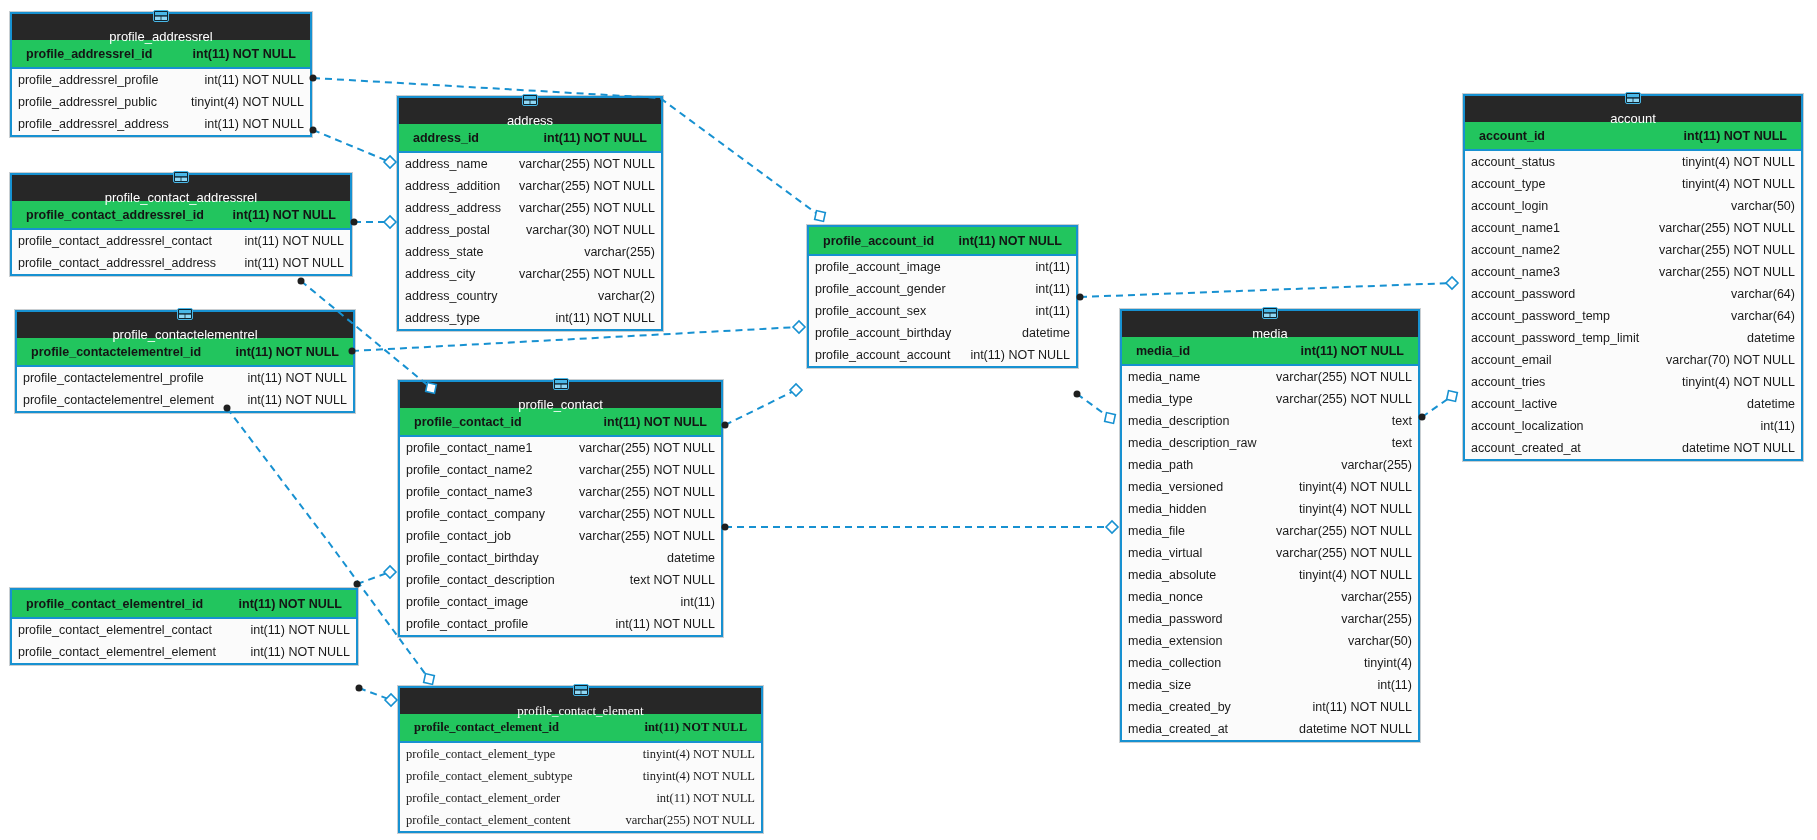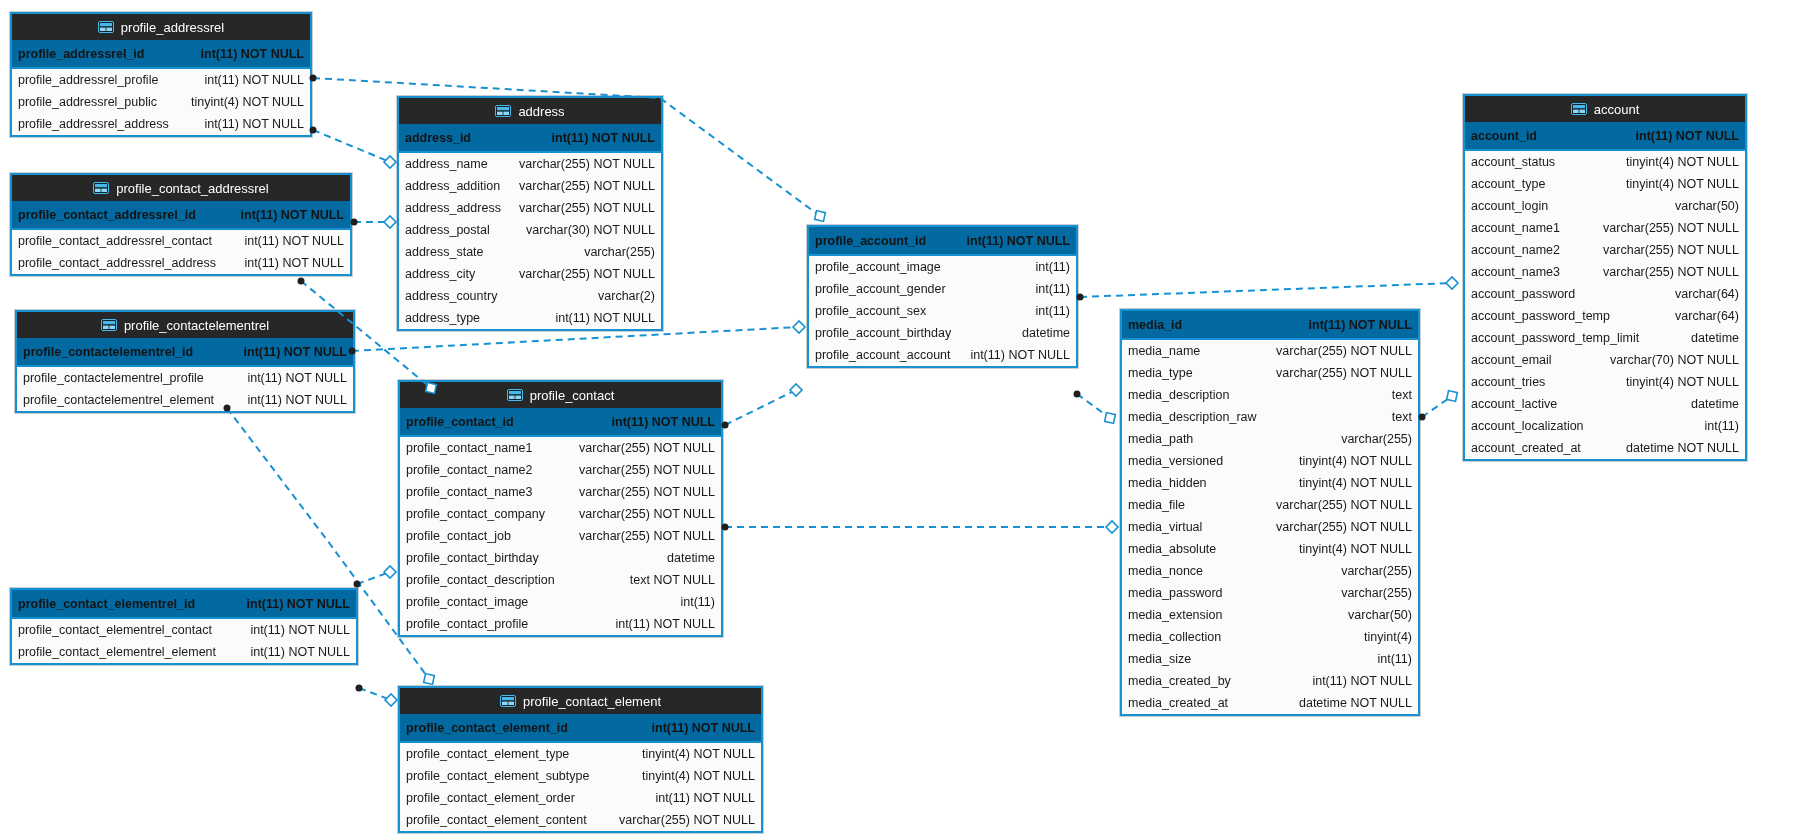--- a/index.html
+++ b/index.html
@@ -10,27 +10,27 @@
   #rel-layer{position:absolute;left:0;top:0;z-index:5;pointer-events:none;}
   #tables-layer{position:absolute;left:0;top:0;z-index:1;width:100%;height:100%;}
   .tbl{
     position:absolute;box-sizing:border-box;
     border:2px solid #1791d1;background:#fbfbfb;
     box-shadow:0 0 0 1px rgba(40,60,70,0.25);
   }
   .tbl-header{
     height:26px;background:#272727;color:#ffffff;
     display:flex;align-items:center;justify-content:center;gap:7px;
-    font-size:13px;white-space:nowrap;
+    font-size:13px;white-space:nowrap;flex-direction:column;
   }
   .tbl-icon{display:inline-flex;align-items:center;}
   .pk-row{
     height:27px;display:flex;align-items:center;
-    padding:0 6px;font-size:12.5px;font-weight:bold;color:#141414;
-    background:#0369a1;border-bottom:2px solid #1791d1;white-space:nowrap;
+    padding:0 14px;font-size:12.5px;font-weight:bold;color:#141414;
+    background:#22c55e;border-bottom:2px solid #1791d1;white-space:nowrap;
   }
   .col-row{
     height:22px;display:flex;align-items:center;
     padding:0 6px;font-size:12.5px;color:#1a1a1a;
     background:#fbfbfb;white-space:nowrap;
   }
   .c-name{flex:none;}
   .c-type{margin-left:auto;padding-left:10px;text-align:right;}
 </style>
 </head>
@@ -226,21 +226,21 @@
         </div>
         <div class="col-row">
           <span class="c-name">profile_contact_image</span>
           <span class="c-type">int(11)</span>
         </div>
         <div class="col-row">
           <span class="c-name">profile_contact_profile</span>
           <span class="c-type">int(11) NOT NULL</span>
         </div>
       </div>
-      <div class="tbl" style="left: 398px; top: 686px; width: 365px;">
+      <div class="tbl" style="left: 398px; top: 686px; width: 365px; font-family: Liberation Serif, serif;">
         <div class="tbl-header">
           <span class="tbl-icon">
             <svg width="16" height="12" viewBox="0 0 16 12">
               <rect x="0.5" y="0.5" width="15" height="11" rx="1.5" fill="#10242f" stroke="#49b8e8"></rect>
               <rect x="2" y="2" width="12" height="3.2" fill="#49b8e8"></rect>
               <rect x="2" y="6.6" width="5.6" height="3.4" fill="#8fd7f4"></rect>
               <rect x="8.4" y="6.6" width="5.6" height="3.4" fill="#8fd7f4"></rect>
             </svg>
           </span>
           <span>profile_contact_element</span>
@@ -286,20 +286,31 @@
         <div class="col-row">
           <span class="c-name">profile_account_birthday</span>
           <span class="c-type">datetime</span>
         </div>
         <div class="col-row">
           <span class="c-name">profile_account_account</span>
           <span class="c-type">int(11) NOT NULL</span>
         </div>
       </div>
       <div class="tbl" style="left: 1120px; top: 309px; width: 300px;">
+        <div class="tbl-header">
+          <span class="tbl-icon">
+            <svg width="16" height="12" viewBox="0 0 16 12">
+              <rect x="0.5" y="0.5" width="15" height="11" rx="1.5" fill="#10242f" stroke="#49b8e8"></rect>
+              <rect x="2" y="2" width="12" height="3.2" fill="#49b8e8"></rect>
+              <rect x="2" y="6.6" width="5.6" height="3.4" fill="#8fd7f4"></rect>
+              <rect x="8.4" y="6.6" width="5.6" height="3.4" fill="#8fd7f4"></rect>
+            </svg>
+          </span>
+          <span>media</span>
+        </div>
         <div class="pk-row">
           <span class="c-name">media_id</span>
           <span class="c-type">int(11) NOT NULL</span>
         </div>
         <div class="col-row">
           <span class="c-name">media_name</span>
           <span class="c-type">varchar(255) NOT NULL</span>
         </div>
         <div class="col-row">
           <span class="c-name">media_type</span>
@@ -359,21 +370,21 @@
         </div>
         <div class="col-row">
           <span class="c-name">media_created_by</span>
           <span class="c-type">int(11) NOT NULL</span>
         </div>
         <div class="col-row">
           <span class="c-name">media_created_at</span>
           <span class="c-type">datetime NOT NULL</span>
         </div>
       </div>
-      <div class="tbl" style="left: 1463px; top: 94px; width: 284px;">
+      <div class="tbl" style="left: 1463px; top: 94px; width: 340px;">
         <div class="tbl-header">
           <span class="tbl-icon">
             <svg width="16" height="12" viewBox="0 0 16 12">
               <rect x="0.5" y="0.5" width="15" height="11" rx="1.5" fill="#10242f" stroke="#49b8e8"></rect>
               <rect x="2" y="2" width="12" height="3.2" fill="#49b8e8"></rect>
               <rect x="2" y="6.6" width="5.6" height="3.4" fill="#8fd7f4"></rect>
               <rect x="8.4" y="6.6" width="5.6" height="3.4" fill="#8fd7f4"></rect>
             </svg>
           </span>
           <span>account</span>

